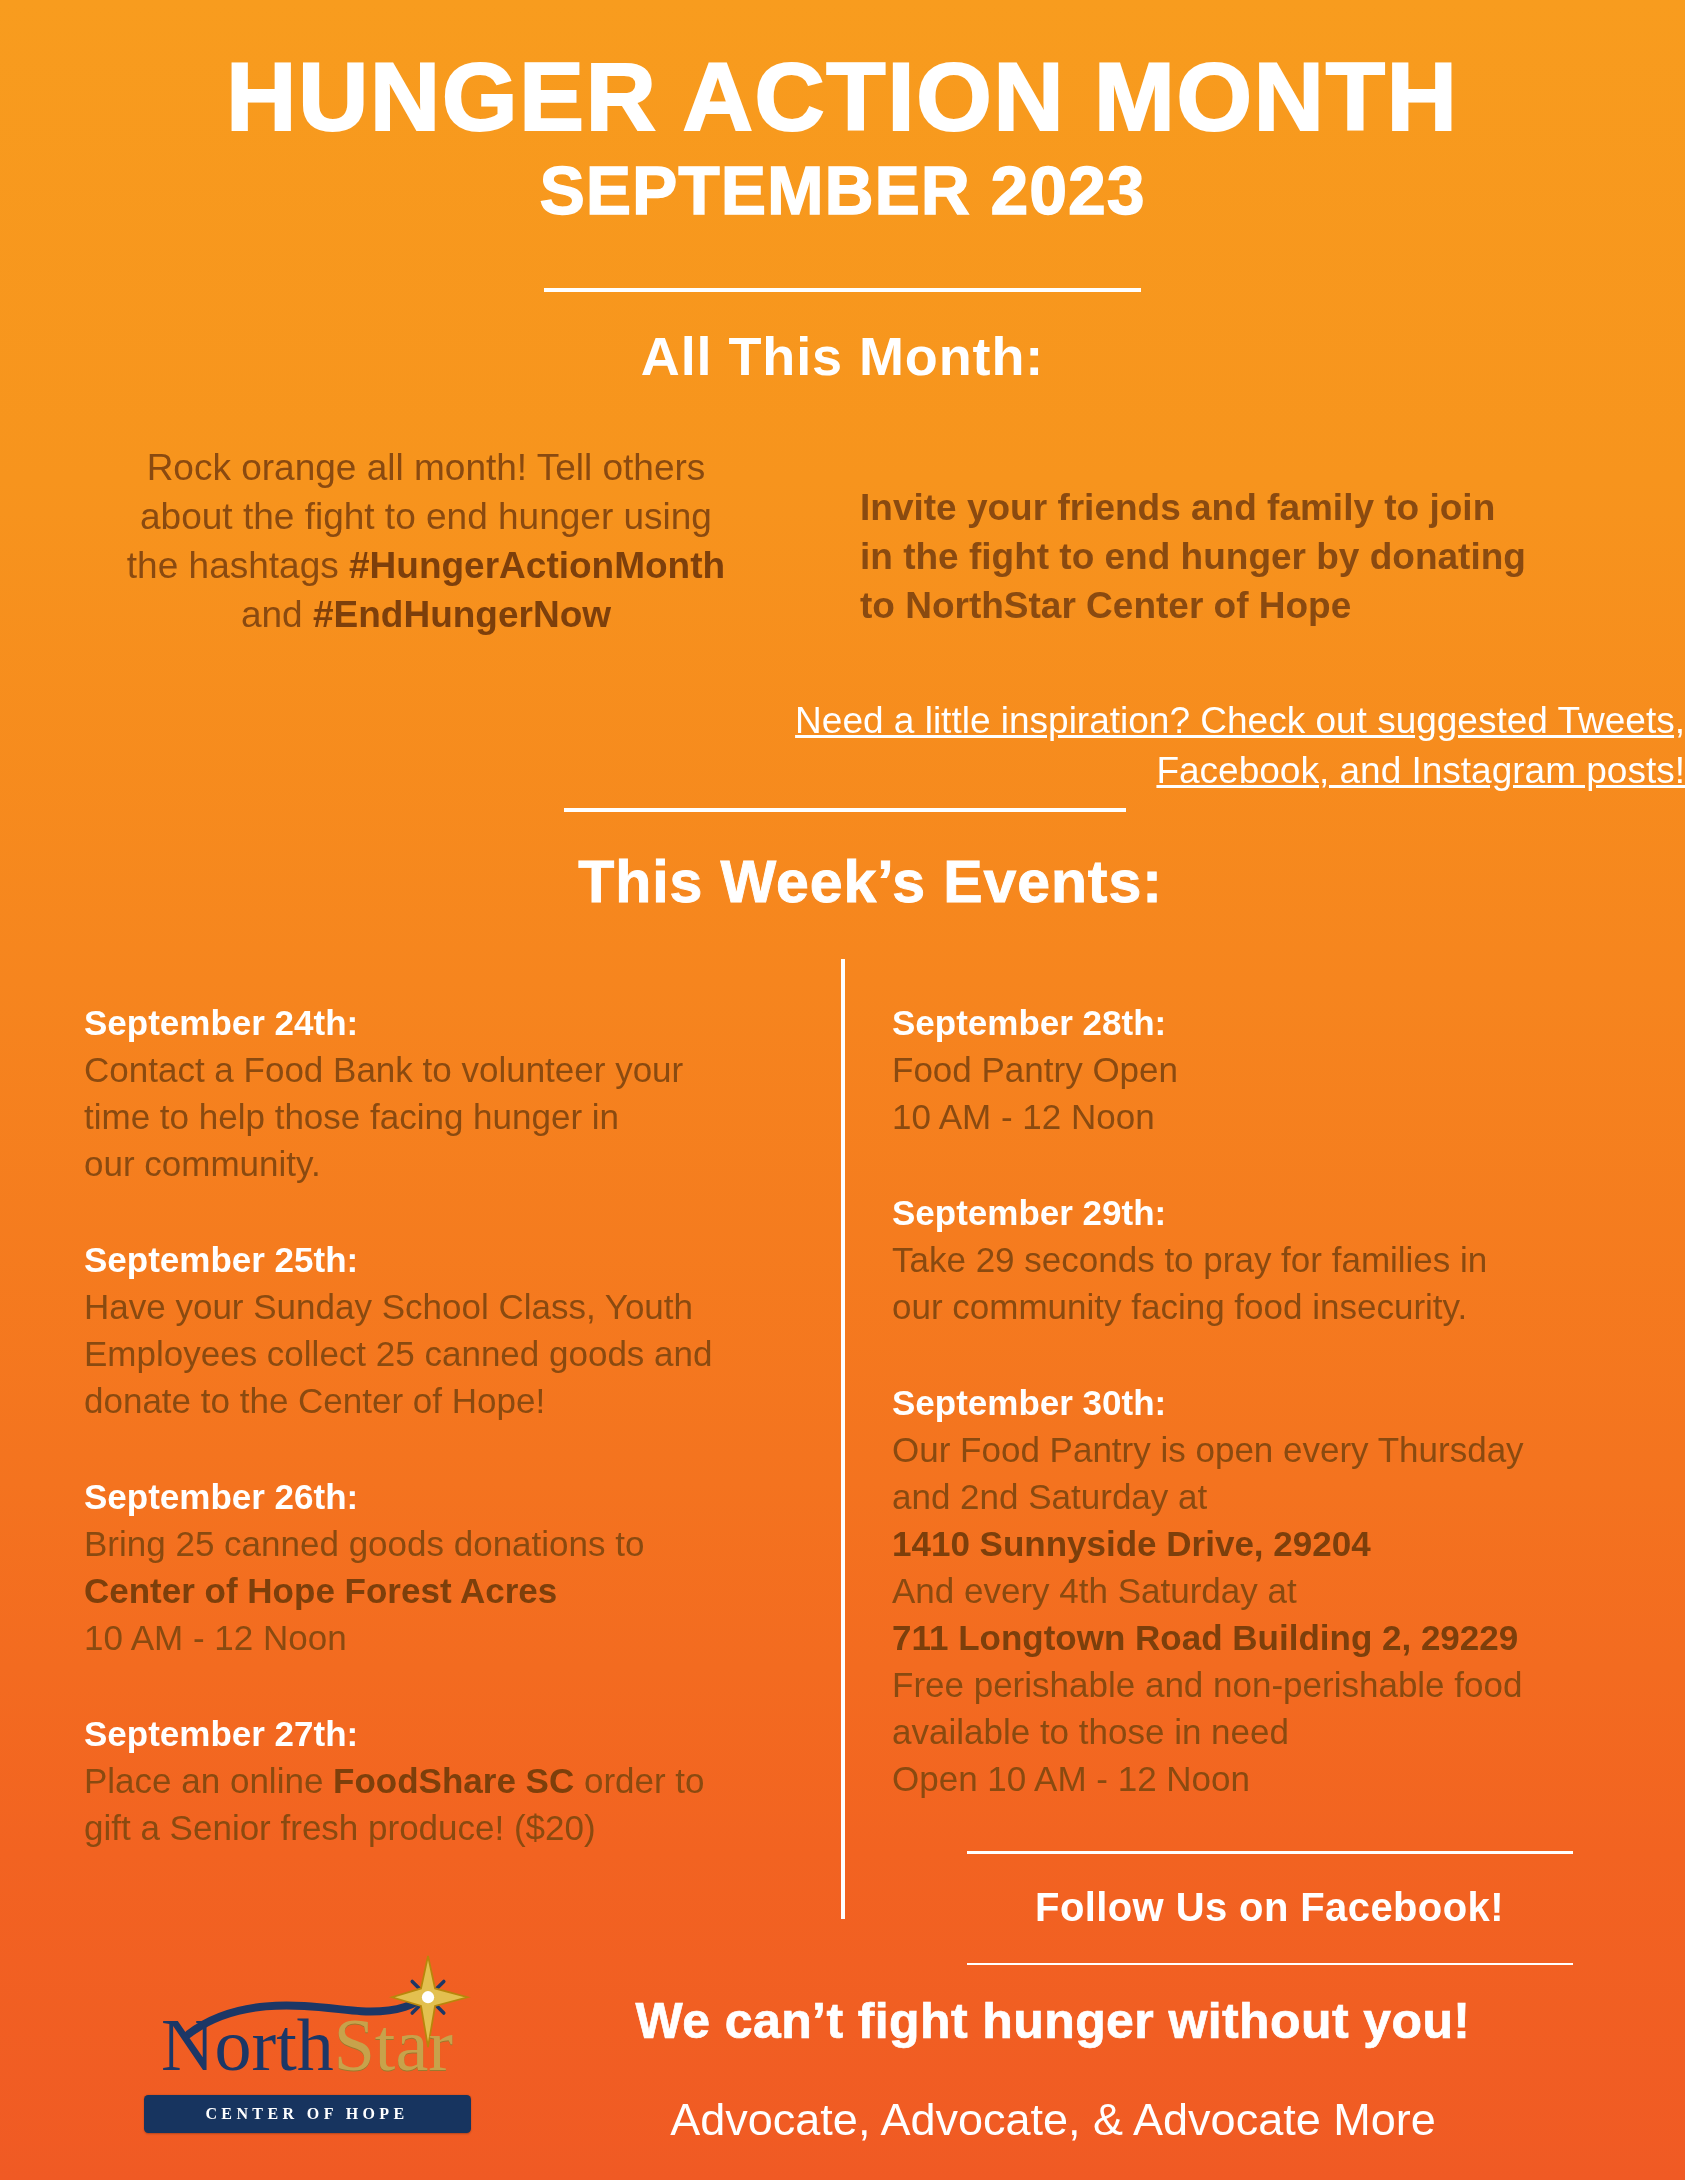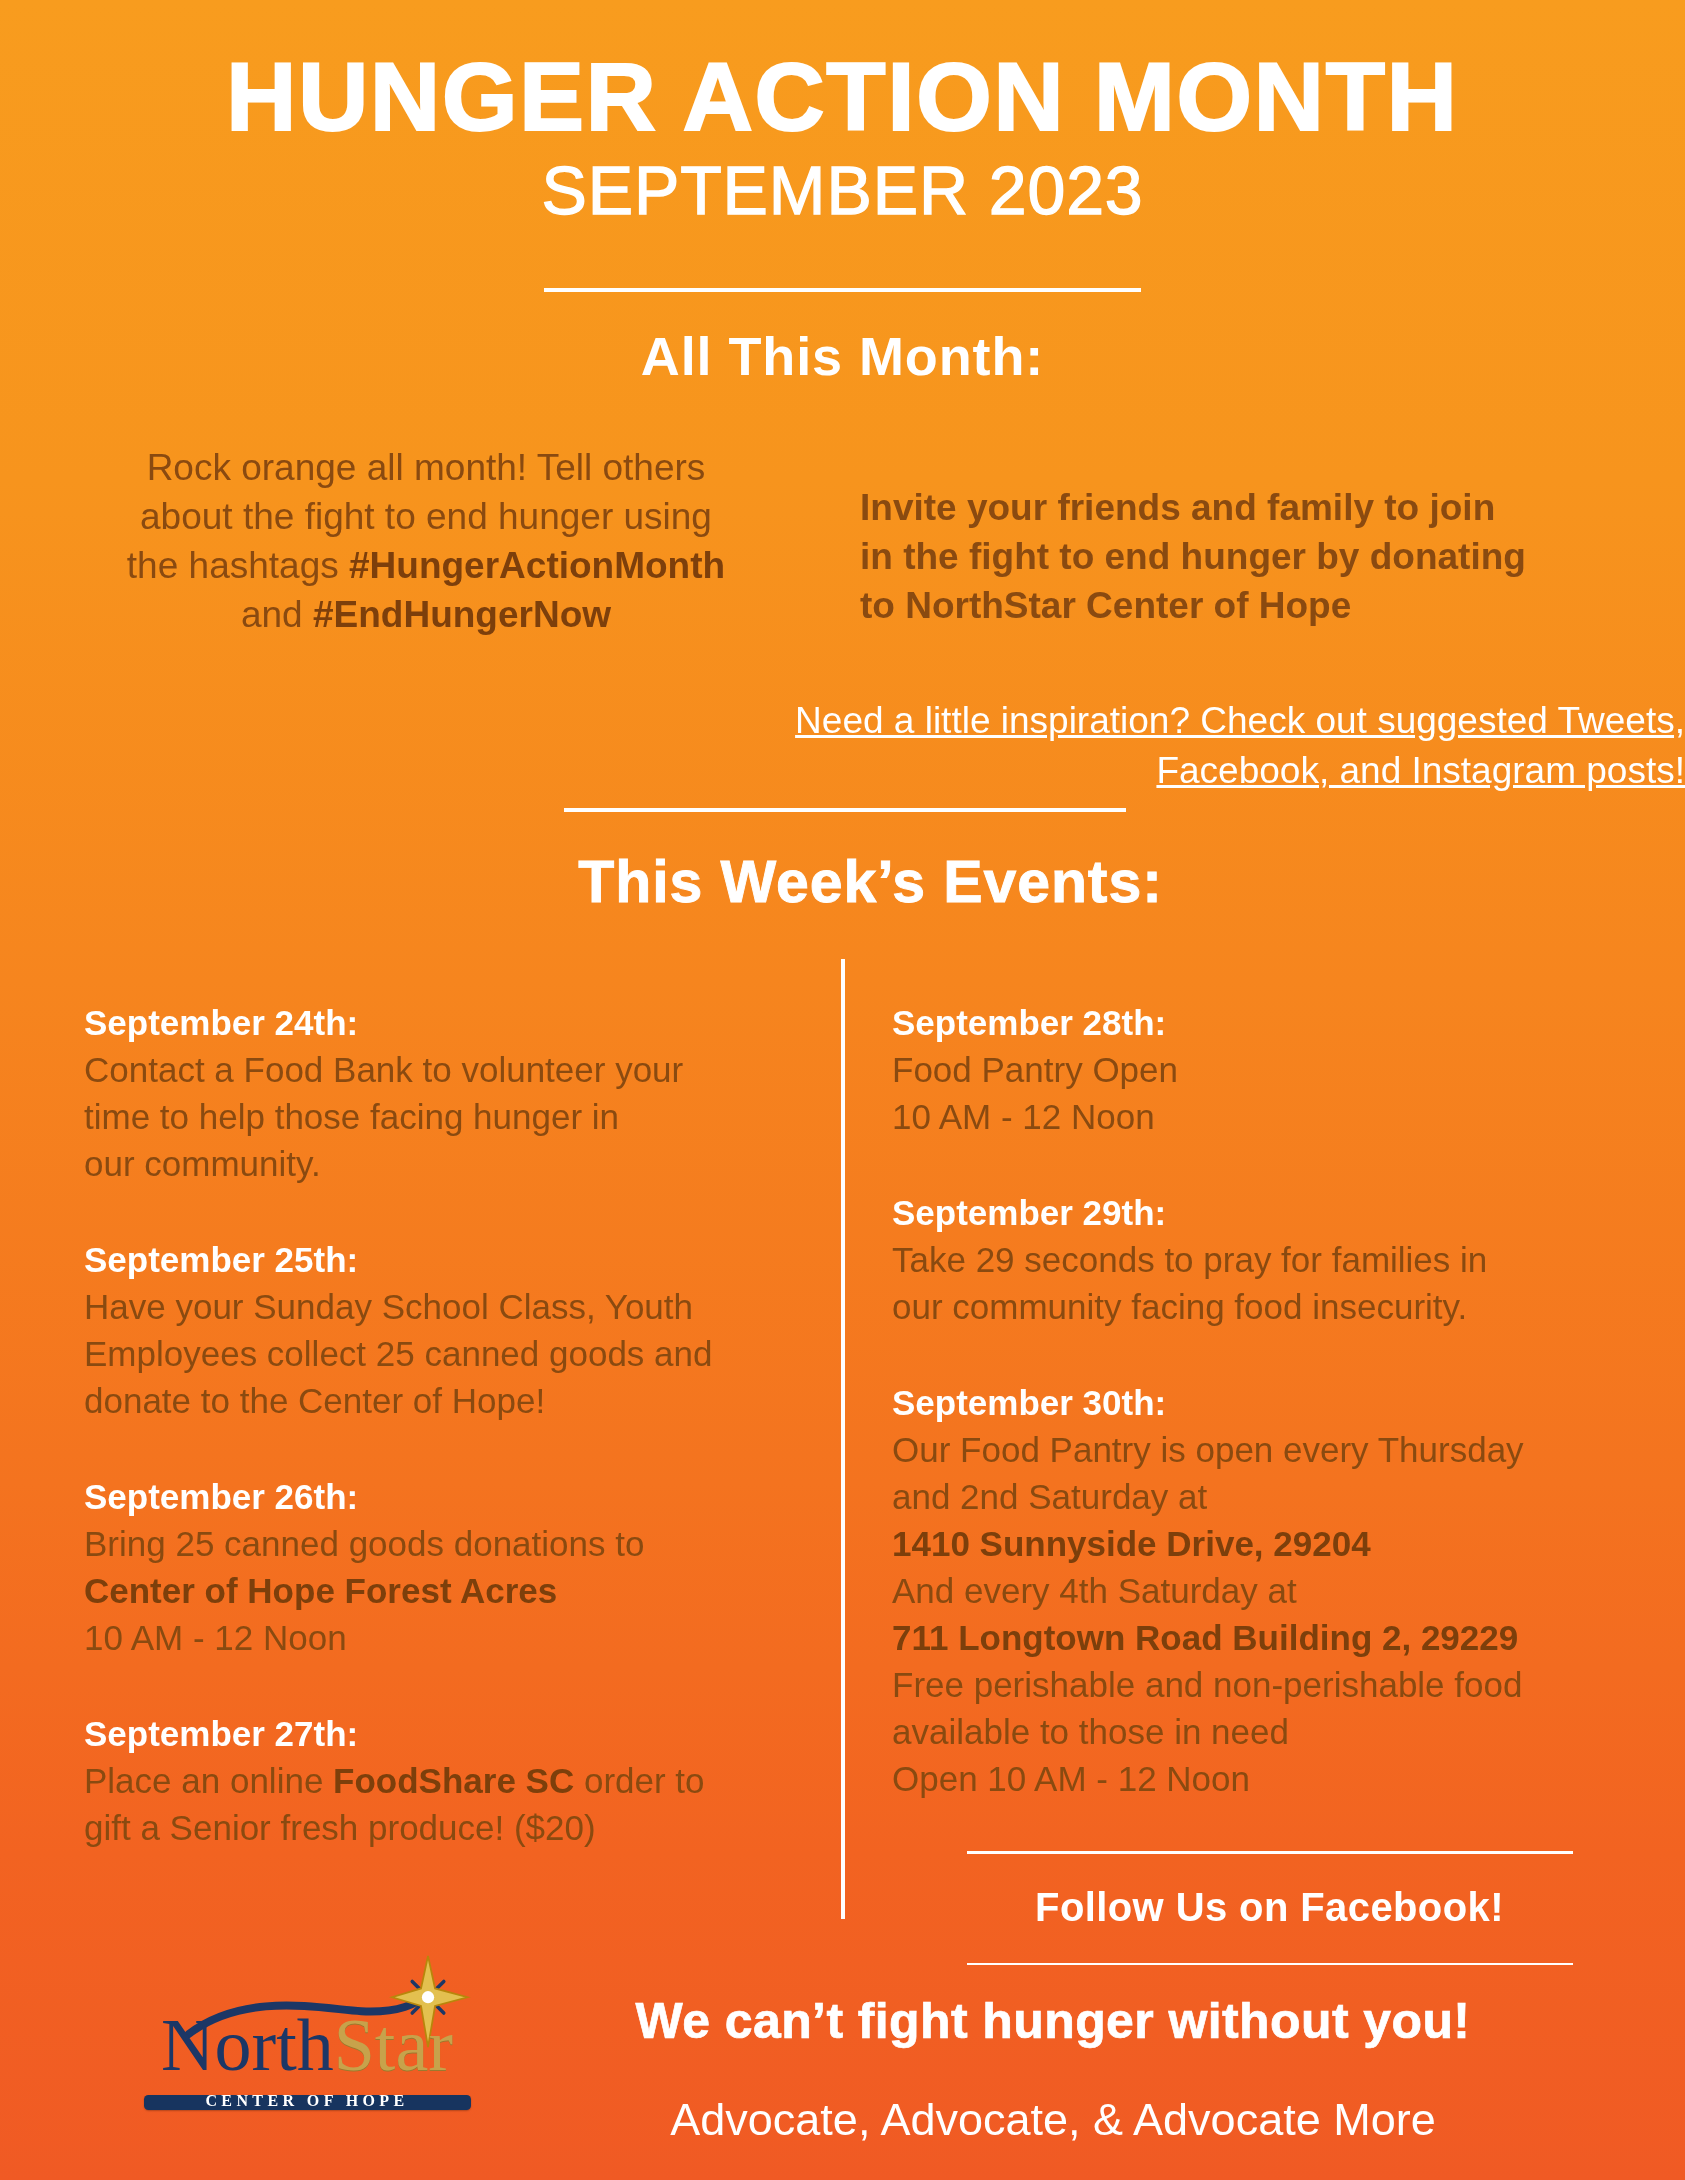--- a/index.html
+++ b/index.html
@@ -9,21 +9,21 @@
     background:linear-gradient(180deg,#F89C1E 0%,#F7941D 22%,#F6851E 45%,#F4731F 68%,#F26321 85%,#F05A24 100%);
   }
   .dark{color:#8A4A10;}
   .b{font-weight:700;color:#7D3F0B;}
   .hero{position:absolute;top:46px;left:0;width:1685px;text-align:center;}
   .h1{
     font-size:97px;line-height:1.05;font-weight:700;color:#fff;
     letter-spacing:1.8px;-webkit-text-stroke:2.2px #fff;
   }
   .h2{
-    font-size:68px;line-height:1.05;font-weight:400;color:#fff;margin-top:7px;
+    font-size:68px;line-height:1.05;font-weight:700;color:#fff;margin-top:7px;
     letter-spacing:0.9px;-webkit-text-stroke:1.3px #fff;
   }
   .rule{background:#FFFFFF;border:none;}
   .rule-header{position:absolute;top:288px;left:544px;width:597px;height:4.4px;}
   .all-month-heading{
     position:absolute;top:325px;left:0;width:1685px;text-align:center;
     font-size:54px;font-weight:700;color:#fff;letter-spacing:0.9px;
   }
   .intro-left{
     position:absolute;top:443px;left:31px;width:790px;text-align:center;
@@ -60,22 +60,22 @@
   .footer-line1{font-size:50px;font-weight:700;line-height:1.1;letter-spacing:0.4px;-webkit-text-stroke:0.7px #fff;}
   .footer-line2{font-size:45px;font-weight:400;margin-top:46px;line-height:1.1;}
   .logo{position:absolute;left:140px;top:1962px;width:334px;height:211px;font-family:"Liberation Serif",serif;}
   .logo-name{
     position:absolute;top:46px;left:0;width:100%;text-align:center;
     font-size:74px;line-height:1;font-weight:400;white-space:nowrap;
   }
   .logo-north{color:#1C3766;}
   .logo-star-text{color:#C7A24B;text-shadow:0 0.9px 0 #9a7a2e;}
   .logo-bar{
-    position:absolute;top:133px;left:3.5px;right:3.5px;height:15px;background:#17345F;
-    border-radius:4.4px;display:flex;align-items:flex-end;justify-content:center;
+    position:absolute;top:133px;left:3.5px;right:3.5px;height:38px;background:#17345F;
+    border-radius:4.4px;display:flex;align-items:center;justify-content:center;
     box-shadow:0 0.9px 1.8px rgba(0,0,0,0.25);
   }
   .logo-tagline{color:#fff;font-size:16px;letter-spacing:4.4px;font-weight:700;}
   .logo-svg{position:absolute;left:0;top:-13px;overflow:visible;}
 </style>
 </head>
 <body>
 
 <div class="page">
 

